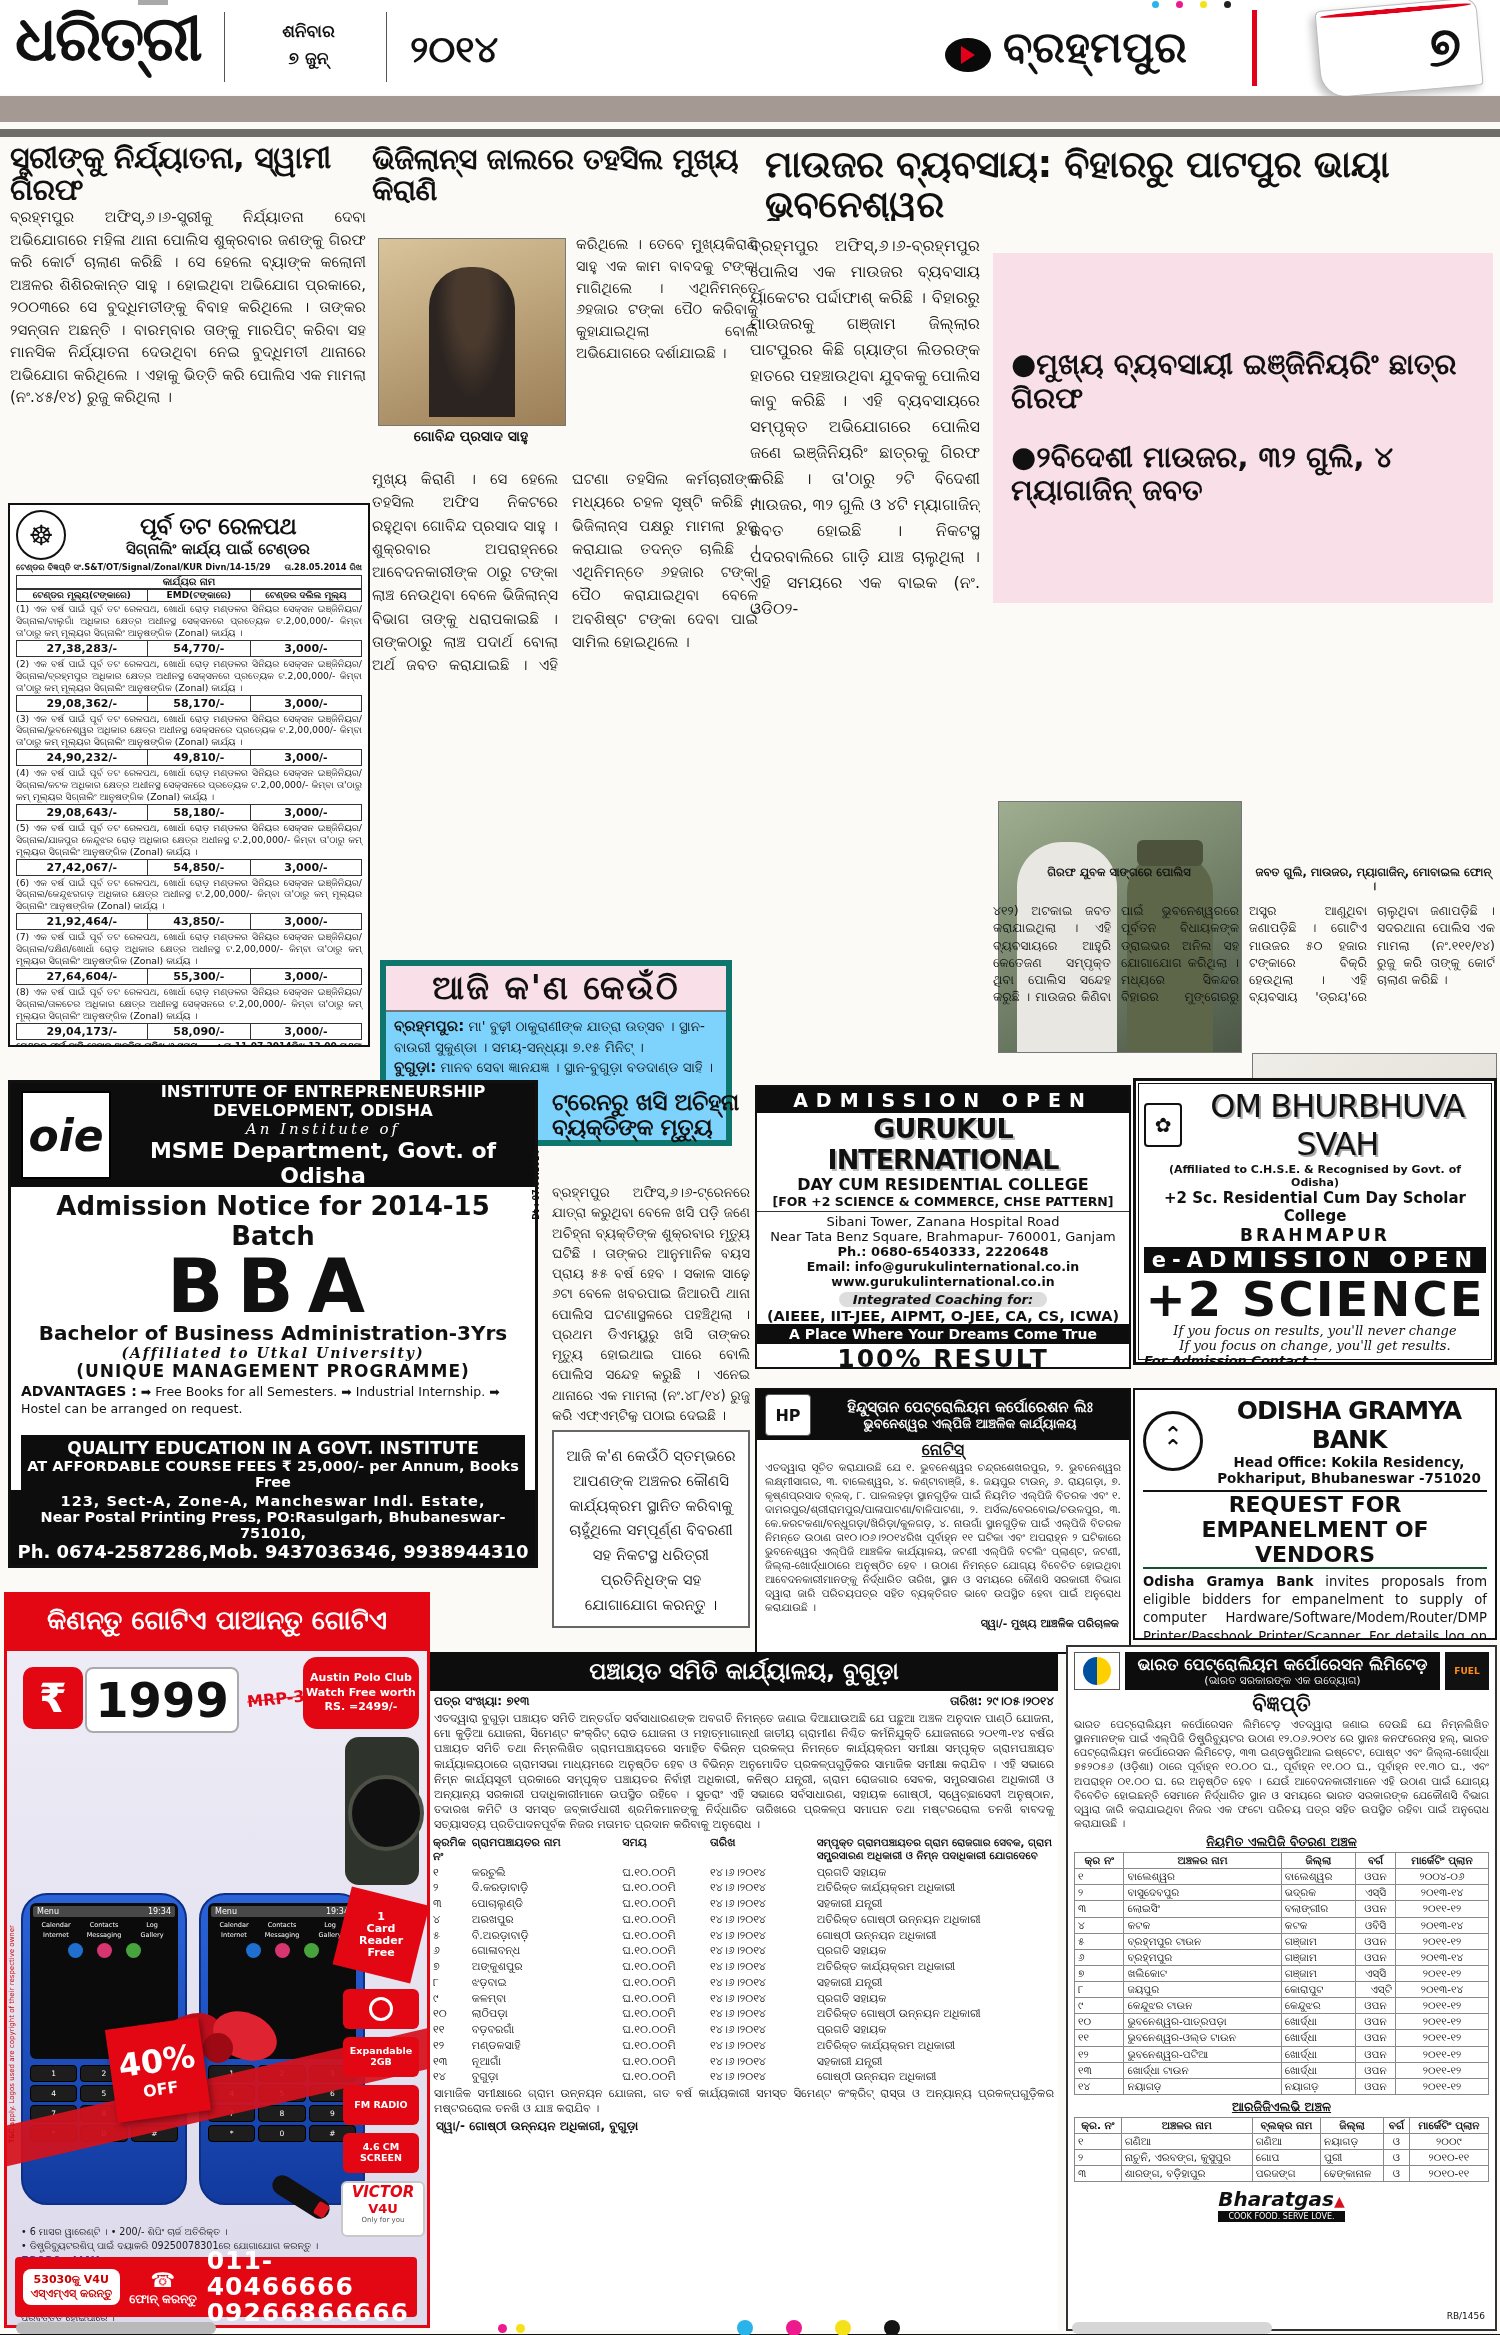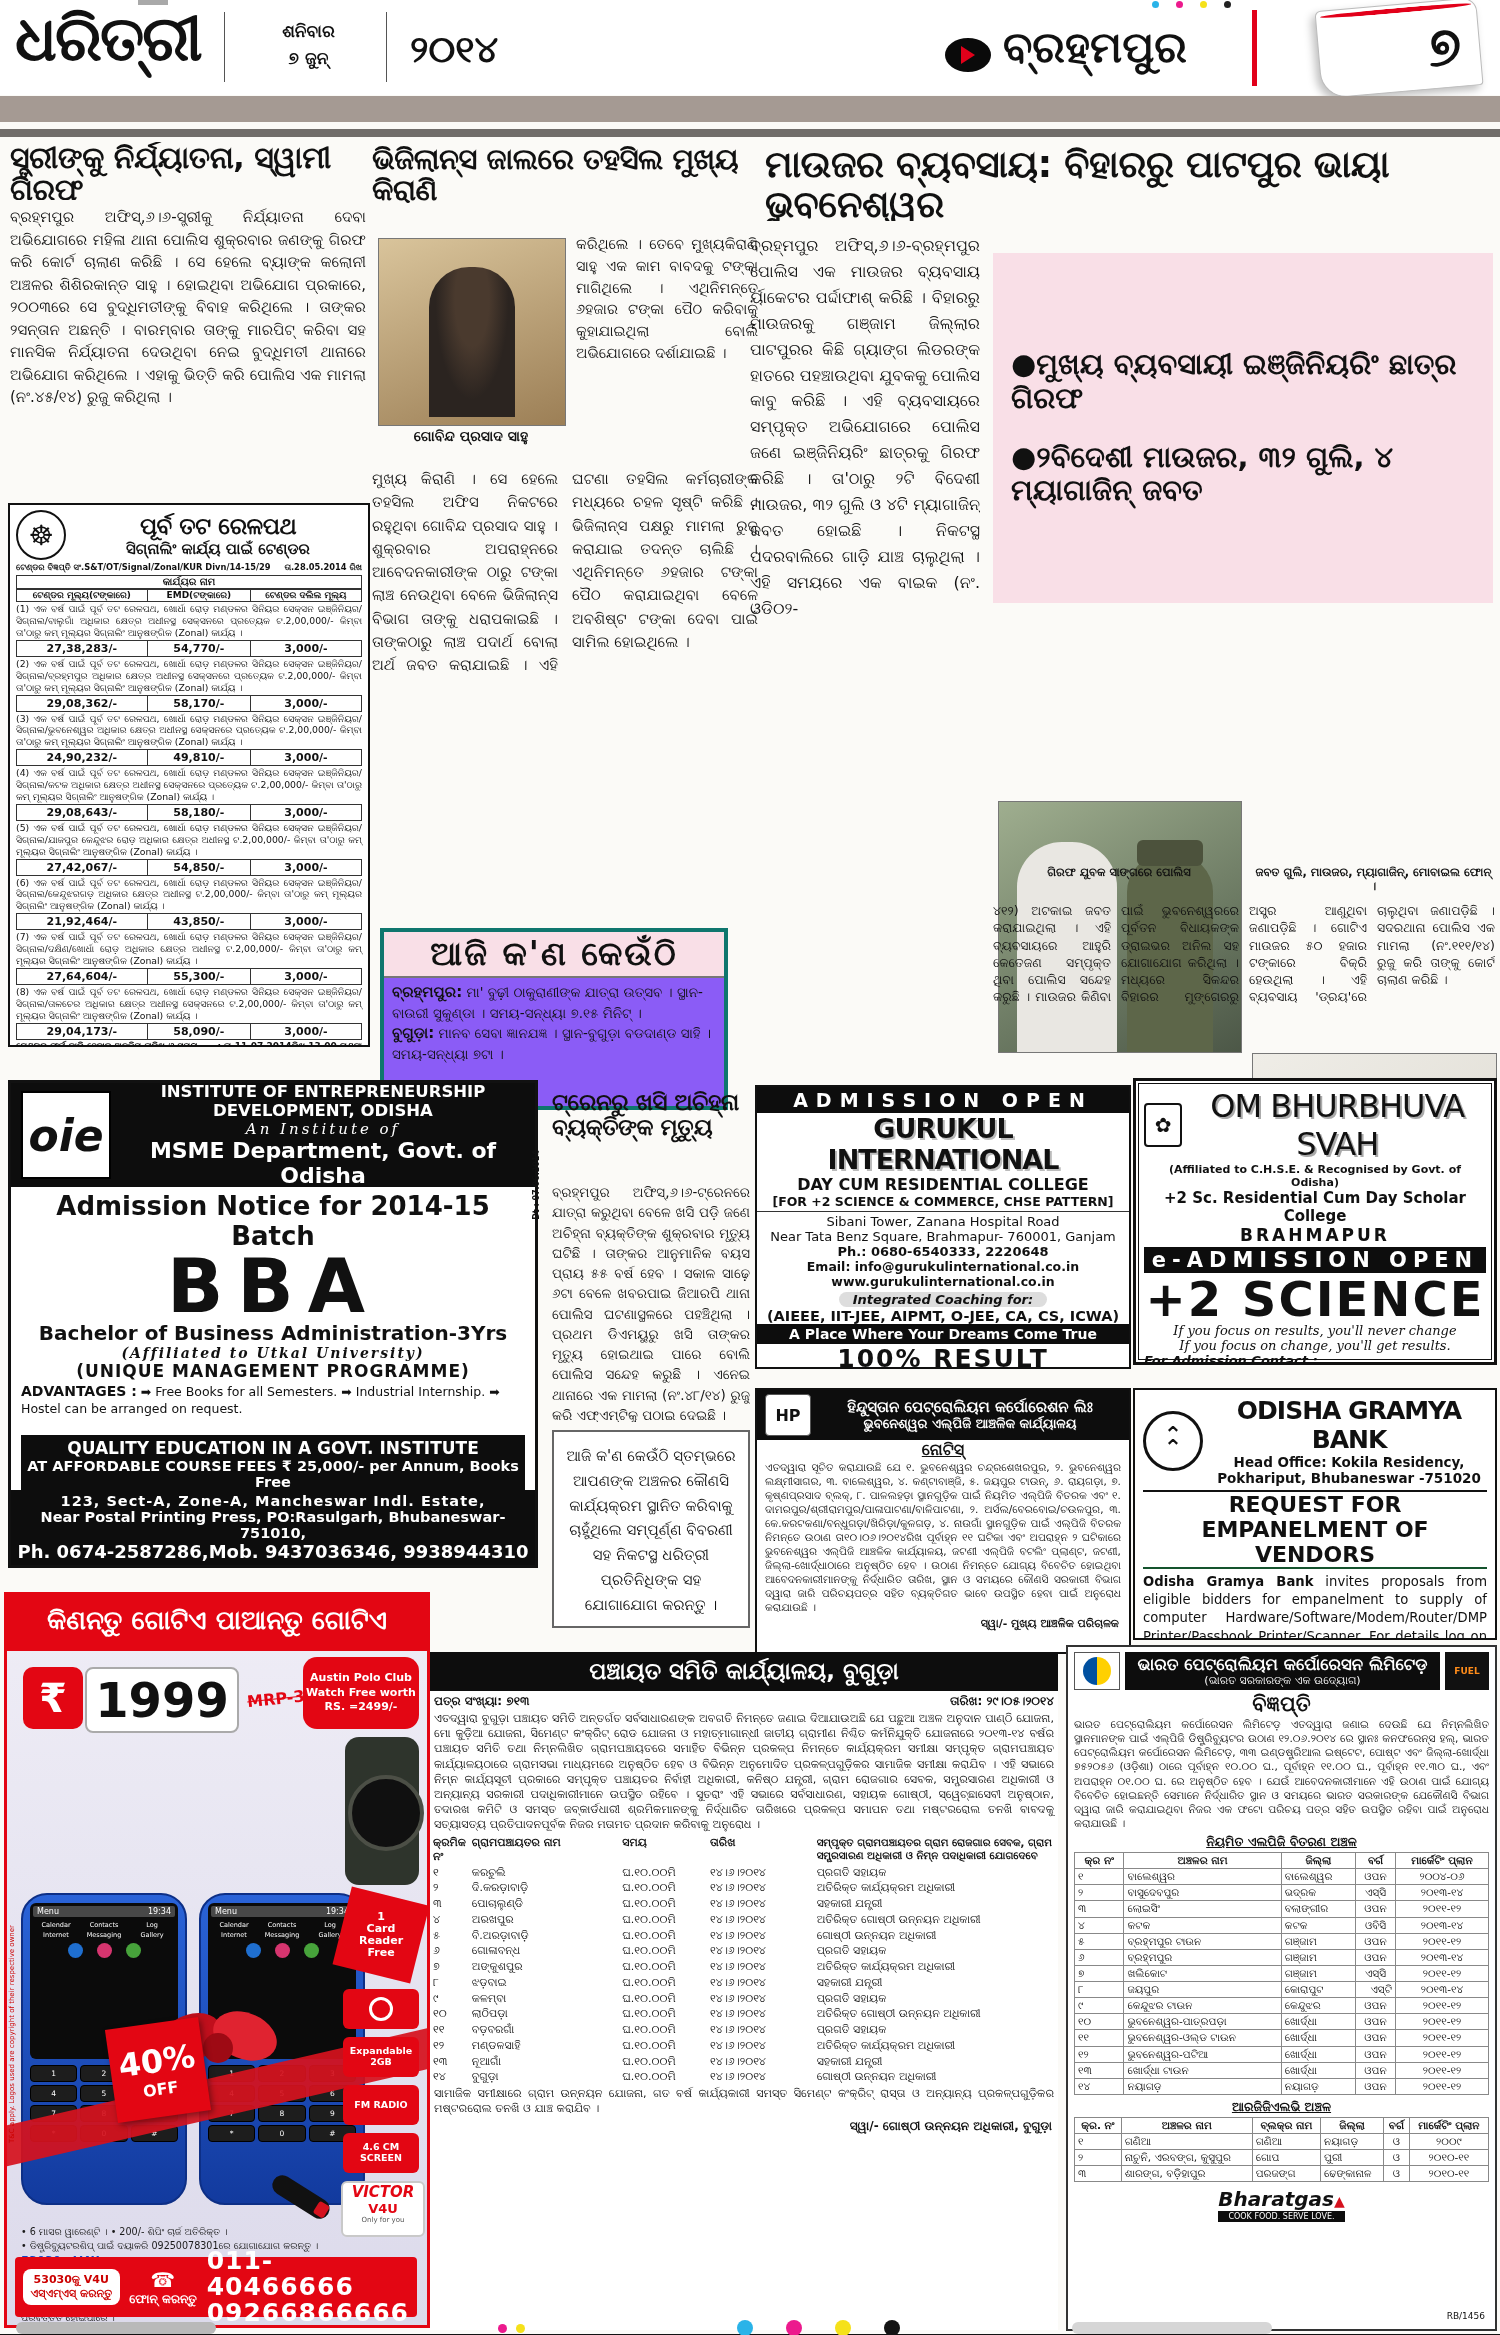--- a/index.html
+++ b/index.html
@@ -190,21 +190,21 @@
 </div>
 
 <div class="r hl clip" style="left:372px;top:144px;width:386px;height:82px;font-size:29px">ଭିଜିଲାନ୍ସ ଜାଲରେ ତହସିଲ ମୁଖ୍ୟ କିରାଣି</div>
 <div class="r photo" style="left:378px;top:238px;width:186px;height:186px;background:linear-gradient(160deg,#d9c49b,#9c7f56)">
   <div style="position:absolute;left:50px;top:28px;width:86px;height:150px;background:radial-gradient(ellipse at 50% 22%,#4a3a2e 28%,#2b2420 60%);border-radius:40px 40px 0 0"></div>
 </div>
 <div class="r cap" style="left:378px;top:428px;width:186px;font-size:14px">ଗୋବିନ୍ଦ ପ୍ରସାଦ ସାହୁ</div>
 <div class="r jt body-txt clip" style="left:576px;top:234px;width:182px;height:226px;font-size:14.5px">କରିଥିଲେ । ତେବେ ମୁଖ୍ୟକିରାଣି ସାହୁ ଏକ କାମ ବାବଦକୁ ଟଙ୍କା ମାଗିଥିଲେ । ଏଥିନିମନ୍ତେ ୬ହଜାର ଟଙ୍କା ପୈଠ କରିବାକୁ କୁହାଯାଇଥିଲା ବୋଲି ଅଭିଯୋଗରେ ଦର୍ଶାଯାଇଛି ।</div>
 <div class="r jt clip" style="left:372px;top:468px;width:386px;height:486px;font-size:15px;line-height:1.55;column-count:2;column-gap:14px">ମୁଖ୍ୟ କିରାଣି । ସେ ହେଲେ ତହସିଲ ଅଫିସ ନିକଟରେ ରହୁଥିବା ଗୋବିନ୍ଦ ପ୍ରସାଦ ସାହୁ । ଶୁକ୍ରବାର ଅପରାହ୍ନରେ ଆବେଦନକାରୀଙ୍କ ଠାରୁ ଟଙ୍କା ଲାଞ୍ଚ ନେଉଥିବା ବେଳେ ଭିଜିଲାନ୍ସ ବିଭାଗ ତାଙ୍କୁ ଧରାପକାଇଛି । ତାଙ୍କଠାରୁ ଲାଞ୍ଚ ପଦାର୍ଥ ବୋଲା ଅର୍ଥ ଜବତ କରାଯାଇଛି । ଏହି ଘଟଣା ତହସିଲ କର୍ମଚାରୀଙ୍କ ମଧ୍ୟରେ ଚହଳ ସୃଷ୍ଟି କରିଛି । ଭିଜିଲାନ୍ସ ପକ୍ଷରୁ ମାମଲା ରୁଜୁ କରାଯାଇ ତଦନ୍ତ ଚାଲିଛି । ଏଥିନିମନ୍ତେ ୬ହଜାର ଟଙ୍କା ପୈଠ କରାଯାଇଥିବା ବେଳେ ଅବଶିଷ୍ଟ ଟଙ୍କା ଦେବା ପାଇଁ ସାମିଲ ହୋଇଥିଲେ ।</div>
 
-<div class="r clip" style="left:380px;top:928px;width:340px;height:174px;border:4px solid #0f766e;background:#8b5cf6">
+<div class="r clip" style="left:380px;top:960px;width:340px;height:174px;border:6px solid #0f766e;background:#7dd3fc">
   <div class="pink c b" style="font-size:33px;letter-spacing:2px;padding:2px 0;border-bottom:2px solid #777">ଆଜି କ'ଣ କେଉଁଠି</div>
   <div style="padding:4px 8px;font-size:13.5px;line-height:1.45">
     <div><span class="b" style="font-size:15px">ବ୍ରହ୍ମପୁର:</span> <span>ମା' ବୁଢ଼ୀ ଠାକୁରାଣ‌ୀଙ୍କ ଯାତ୍ରା ଉତ୍ସବ । ସ୍ଥାନ-ବାଉରୀ ସୁକୁଣ୍ଡା । ସମୟ-ସନ୍ଧ୍ୟା ୭.୧୫ ମିନିଟ୍ ।</span></div>
     <div><span class="b" style="font-size:15px">ବୁଗୁଡ଼ା:</span> <span>ମାନବ ସେବା ଜ୍ଞାନଯଜ୍ଞ । ସ୍ଥାନ-ବୁଗୁଡ଼ା ବଡଦାଣ୍ଡ ସାହି । ସମୟ-ସନ୍ଧ୍ୟା ୭ଟା ।</span></div>
   </div>
 </div>
 
 <div class="r hl clip" style="left:765px;top:145px;width:732px;height:76px;font-size:37px">ମାଉଜର ବ୍ୟବସାୟ: ବିହାରରୁ ପାଟପୁର ଭାୟା ଭୁବନେଶ୍ୱର</div>
 <div class="r jt clip" style="left:750px;top:233px;width:230px;height:850px;font-size:16px;line-height:1.62">ବ୍ରହ୍ମପୁର ଅଫିସ୍‌,୬।୬-ବ୍ରହ୍ମପୁର ପୋଲିସ ଏକ ମାଉଜର ବ୍ୟବସାୟ ର୍ୟାକେଟର ପର୍ଦ୍ଦାଫାଶ୍ କରିଛି । ବିହାରରୁ ମାଉଜରକୁ ଗଞ୍ଜାମ ଜିଲ୍ଲାର ପାଟପୁରର କିଛି ଗ୍ୟାଙ୍ଗ ଲିଡରଙ୍କ ହାତରେ ପହଞ୍ଚାଉଥିବା ଯୁବକକୁ ପୋଲିସ କାବୁ କରିଛି । ଏହି ବ୍ୟବସାୟରେ ସମ୍ପୃକ୍ତ ଅଭିଯୋଗରେ ପୋଲିସ ଜଣେ ଇଞ୍ଜିନିୟରିଂ ଛାତ୍ରକୁ ଗିରଫ କରିଛି । ତା'ଠାରୁ ୨ଟି ବିଦେଶୀ ମାଉଜର, ୩୨ ଗୁଲି ଓ ୪ଟି ମ୍ୟାଗାଜିନ୍ ଜବତ ହୋଇଛି । ନିକଟସ୍ଥ ପଦରବାଲିରେ ଗାଡ଼ି ଯାଞ୍ଚ ଚାଲୁଥିଲା । ଏହି ସମୟରେ ଏକ ବାଇକ (ନଂ. ଓଡି୦୨-</div>
 <div class="r pink clip" style="left:993px;top:253px;width:500px;height:350px;display:flex;flex-direction:column;justify-content:center;gap:26px;padding:0 18px;box-sizing:border-box">
@@ -597,21 +597,21 @@
         <tr>
           <td>୧୪</td>
           <td>ବୁଗୁଡ଼ା</td>
           <td>ଘ.୧୦.୦୦ମି</td>
           <td>୧୪।୬।୨୦୧୪</td>
           <td>ଗୋଷ୍ଠୀ ଉନ୍ନୟନ ଅଧିକାରୀ</td>
         </tr>
       </tbody>
   </table>
   <div class="jt" style="font-size:11.3px;line-height:1.3;padding:2px 4px">ସାମାଜିକ ସମୀକ୍ଷାରେ ଗ୍ରାମ ଉନ୍ନୟନ ଯୋଜନା, ଗତ ବର୍ଷ କାର୍ଯ୍ୟକାରୀ ସମସ୍ତ ସିମେଣ୍ଟ କଂକ୍ରିଟ୍ ରାସ୍ତା ଓ ଅନ୍ୟାନ୍ୟ ପ୍ରକଳ୍ପଗୁଡ଼ିକର ମଷ୍ଟରରୋଲ ତନଖି ଓ ଯାଞ୍ଚ କରାଯିବ ।</div>
-  <div class="b" style="text-align:right;font-size:12px;padding:0 6px">ସ୍ୱା/- ଗୋଷ୍ଠୀ ଉନ୍ନୟନ ଅଧିକାରୀ, ବୁଗୁଡ଼ା</div>
+  <div class="b" style="text-align:left;font-size:12px;padding:0 6px">ସ୍ୱା/- ଗୋଷ୍ଠୀ ଉନ୍ନୟନ ଅଧିକାରୀ, ବୁଗୁଡ଼ା</div>
 </div>
 
 <div class="r bp clip" style="left:1066px;top:1645px;width:431px;height:686px;border:2px solid #333;background:#fff;padding:5px 6px;box-sizing:border-box">
   <div style="display:flex;gap:5px;align-items:stretch">
     <div style="width:44px;border:1px solid #555;display:flex;align-items:center;justify-content:center">
         <span style="width:28px;height:28px;border-radius:50%;background:conic-gradient(#ffd000 0 50%,#0050a0 50% 100%);display:block"></span>
       </div>
     <div class="blackband c" style="flex:1;padding:3px 8px">
       <div class="b" style="font-size:16.5px">ଭାରତ ପେଟ୍ରୋଲିୟମ କର୍ପୋରେସନ ଲିମିଟେଡ଼</div>
       <div style="font-size:11px">(ଭାରତ ସରକାରଙ୍କ ଏକ ଉଦ୍ୟୋଗ)</div>

